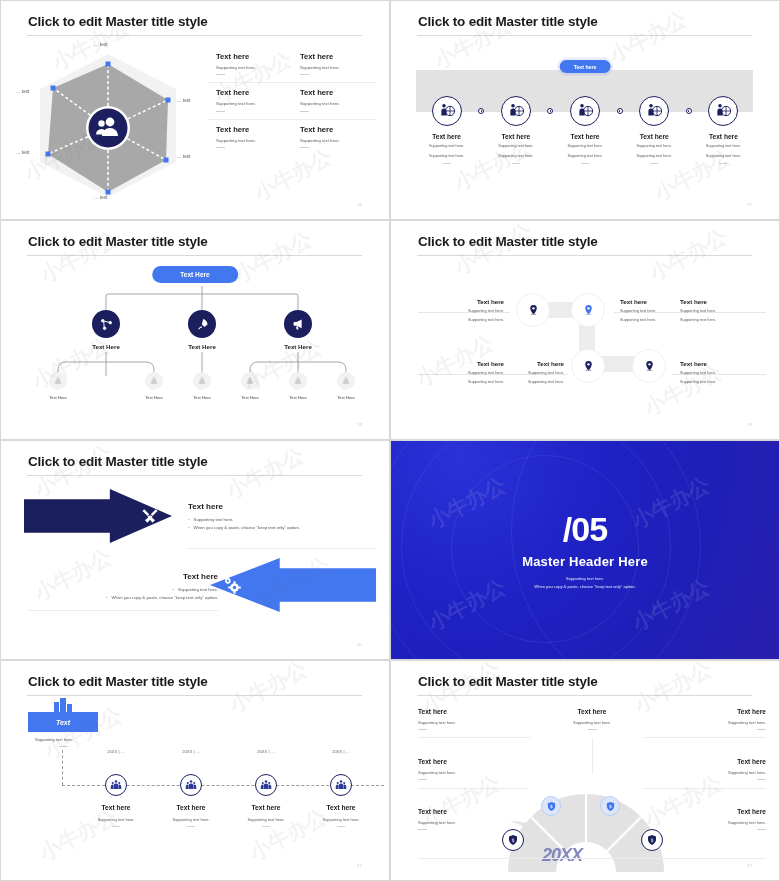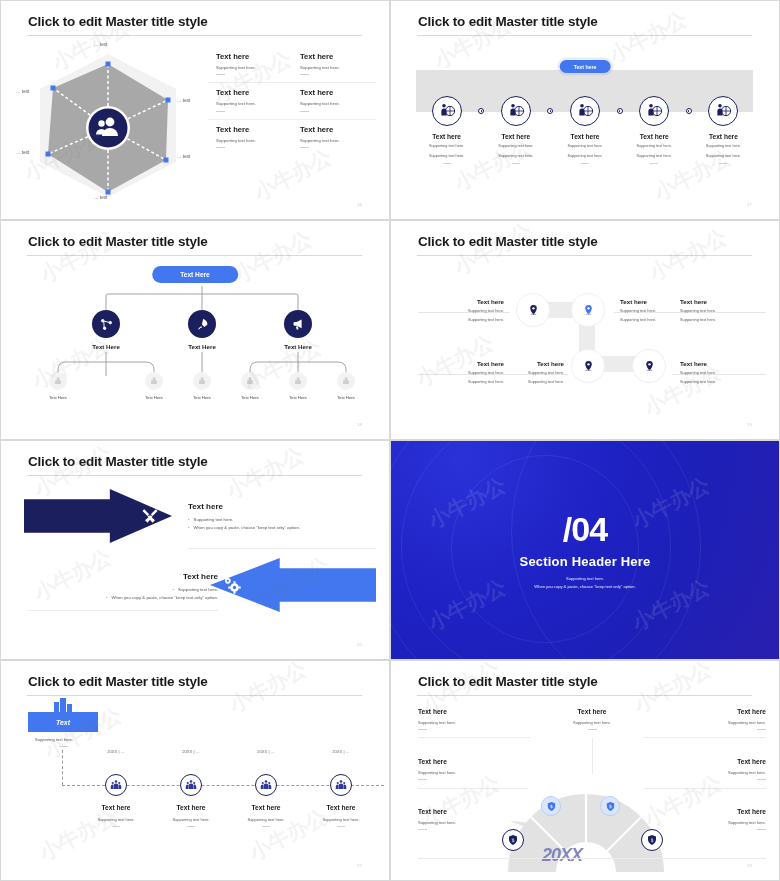--- a/index.html
+++ b/index.html
@@ -648,22 +648,22 @@
       <div class="ring" style="left:60px;top:14px;width:188px;height:188px;"></div>
       <div class="ring" style="left:120px;top:-90px;width:360px;height:360px;"></div>
     </div>
     <div class="wm wm-dark">
       <span style="left:34px;top:48px;">小牛办公</span>
       <span style="left:238px;top:48px;">小牛办公</span>
       <span style="left:34px;top:150px;">小牛办公</span>
       <span style="left:238px;top:150px;">小牛办公</span>
     </div>
     <div class="sect-body">
-      <div class="sect-num">/04</div>
-      <div class="sect-head">Section Header Here</div>
+      <div class="sect-num">/05</div>
+      <div class="sect-head">Master Header Here</div>
       <div class="sect-sub">Supporting text here.</div>
       <div class="sect-sub2">When you copy &amp; paste, choose "keep text only" option.</div>
     </div>
   </div>
 
   <div class="slide">
     <div class="wm">
       <span style="left:225px;top:12px;">小牛办公</span>
       <span style="left:40px;top:58px;">小牛办公</span>
       <span style="left:35px;top:160px;">小牛办公</span>

